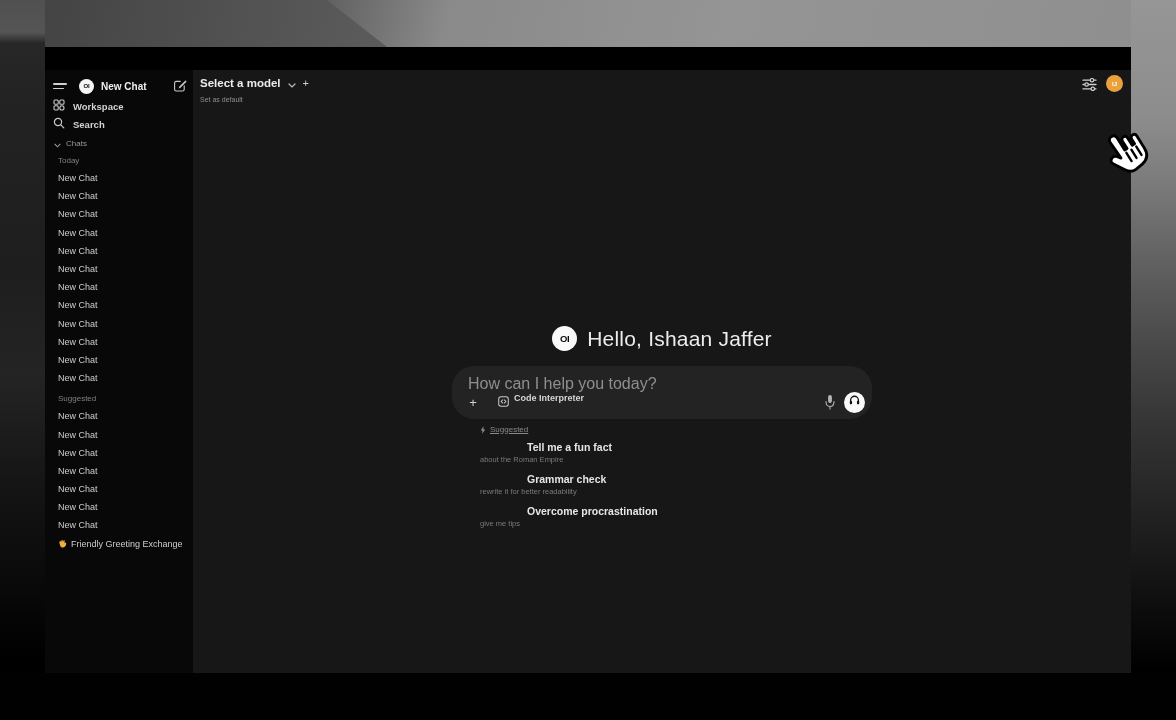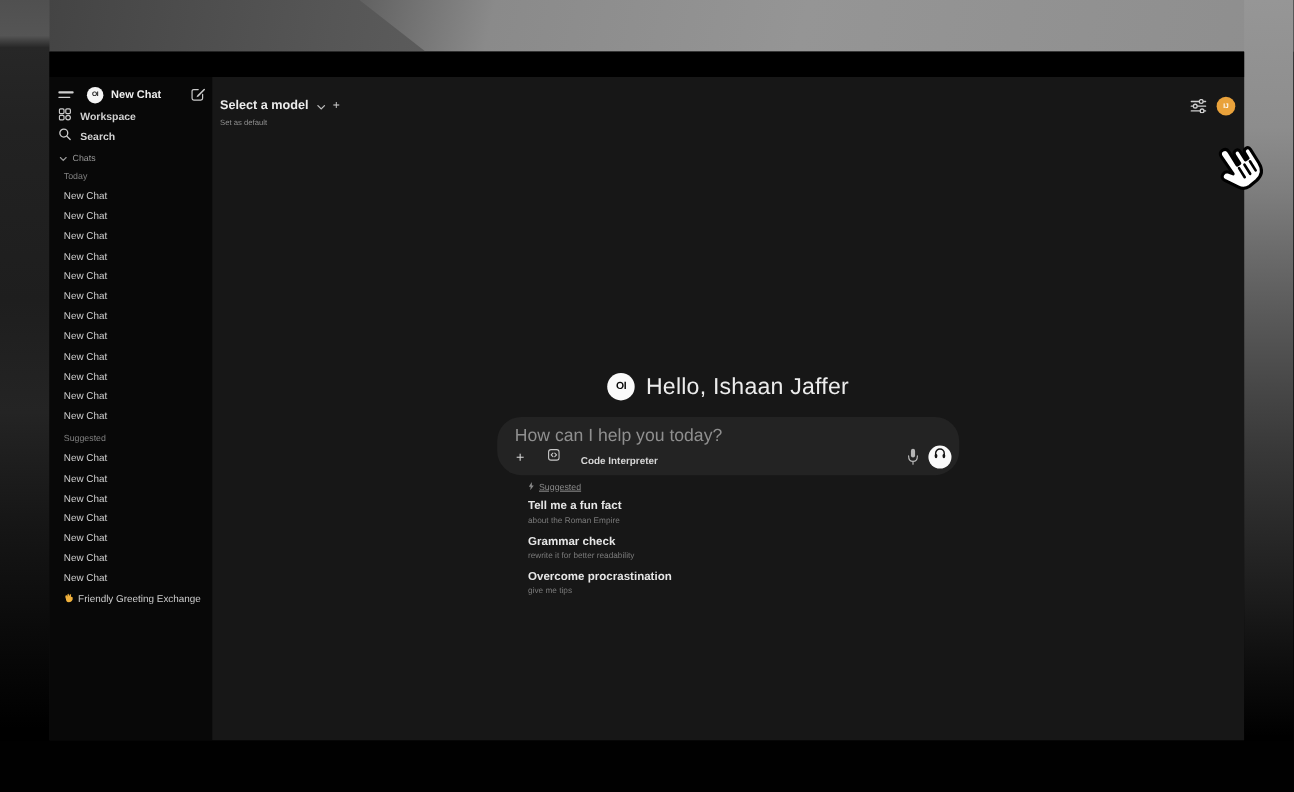--- a/index.html
+++ b/index.html
@@ -39,21 +39,21 @@
   .chats-label-row { position:absolute; top:66px; left:9px; height:14px; display:flex; align-items:center; gap:5px; cursor:pointer; }
   .chats-label-row .lbl { font-size:8px; color:#9a9a9a; font-weight:400; }
 
   .chat-groups { position:absolute; top:83px; left:13px; right:2px; }
   .chat-group-label { height:16px; line-height:16px; font-size:8px; color:#808080; }
   .chat-group + .chat-group { margin-top:4px; }
   .chat-item { height:18.2px; display:flex; align-items:center; gap:4px; font-size:9px; color:#cdcdcd; cursor:pointer; white-space:nowrap; }
   .wave-ic { width:9px; height:9px; flex:0 0 auto; }
 
   
-  .main { position:absolute; left:148px; top:34px; width:938px; height:637px; }
+  .main { position:absolute; left:148px; top:21px; width:938px; height:637px; }
 
   .model-bar { position:absolute; left:7px; top:6px; }
   .model-row { display:flex; align-items:center; gap:7px; cursor:pointer; }
   .model-name { font-size:11.5px; font-weight:700; color:#ececec; }
   .model-add { font-size:11px; color:#cfcfcf; cursor:pointer; }
   .model-sub { margin-top:4px; font-size:7px; color:#8f8f8f; cursor:pointer; }
 
   .top-right { position:absolute; right:8px; top:7px; display:flex; align-items:center; gap:9px; }
   .sliders-btn { width:15px; height:13px; cursor:pointer; }
   .avatar { width:17px; height:17px; border-radius:50%; display:flex; align-items:center; justify-content:center; font-size:6px; font-weight:700; color:#fff; cursor:pointer; }
@@ -61,32 +61,32 @@
   .center-col { position:absolute; left:0; right:0; top:258px; display:flex; flex-direction:column; align-items:center; }
   .greeting { display:flex; align-items:center; gap:10px; margin-bottom:15px; }
   .logo-lg { width:25px; height:25px; border-radius:50%; background:#fafafa; color:#0a0a0a; font-weight:800; font-size:9.5px; display:flex; align-items:center; justify-content:center; letter-spacing:-0.3px; }
   .greet-text { font-size:21px; font-weight:500; color:#ececec; letter-spacing:0.2px; }
 
   .composer-wrap { width:420px; }
   .composer { width:420px; height:53px; background:#232323; border-radius:22px; position:relative; cursor:text; }
   .composer-input { position:absolute; left:16px; top:9px; font-size:16px; color:#8f8f8f; }
   .composer-bottom { position:absolute; left:12px; right:7px; bottom:6px; height:22px; display:flex; align-items:center; }
   .plus-btn { width:18px; height:18px; display:flex; align-items:center; justify-content:center; font-size:13px; color:#d5d5d5; cursor:pointer; }
-  .ci-chip { display:flex; align-items:flex-end; gap:19px; margin-left:10px; padding:3px 6px; border-radius:10px; cursor:pointer; }
+  .ci-chip { display:flex; align-items:flex-start; gap:5px; margin-left:10px; padding:3px 6px; border-radius:10px; cursor:pointer; }
   .ci-label { font-size:9px; font-weight:600; color:#d6d6d6; }
   .composer-right { margin-left:auto; display:flex; align-items:center; gap:8px; }
   .mic-btn { width:12px; height:16px; cursor:pointer; }
   .call-btn { width:21px; height:21px; border-radius:50%; background:#fafafa; display:flex; align-items:center; justify-content:center; cursor:pointer; }
 
   .suggested { margin:4px 0 0 28px; }
   .suggested-head { display:flex; align-items:center; gap:4px; height:12px; }
   .suggested-label { font-size:8px; color:#8a8a8a;text-decoration:underline; }
   .suggest-item { margin-top:8px; cursor:pointer; }
   .suggest-item:first-of-type { margin-top:6px; }
-  .suggest-title { font-size:10.5px; font-weight:600; color:#e6e6e6; line-height:13px; }
+  .suggest-title { font-size:10.5px; font-weight:600; color:#e6e6e6; line-height:13px;margin-left:47px; }
   .suggest-sub { font-size:7.5px; color:#7a7a7a; line-height:10px; margin-top:1px; }
 
   
   .cursor { position:absolute; left:1101px; top:126px; width:52px; height:58px; pointer-events:none; z-index:50; }
 </style>
 </head>
 <body>
 
 <div class="bg-top"></div>
 <div class="bg-top-tri"></div>

